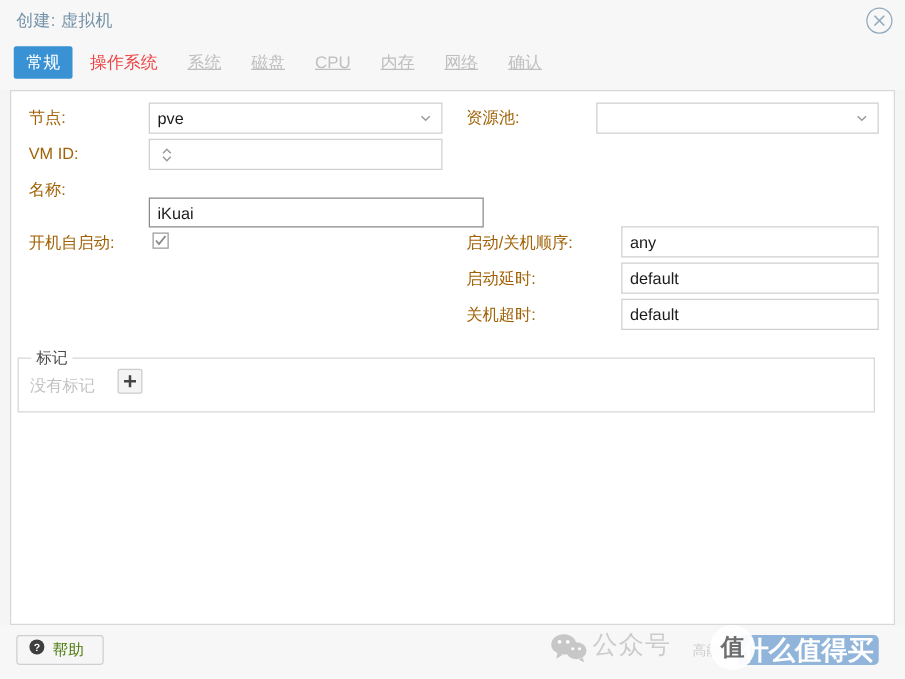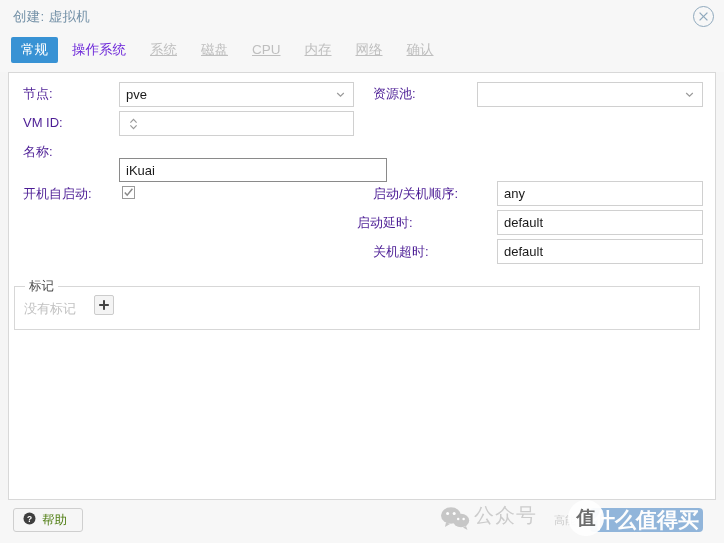--- a/index.html
+++ b/index.html
@@ -74,21 +74,21 @@
     white-space: nowrap;
     border-radius: 2px;
     cursor: pointer;
     line-height: 18px;
   }
   .tab.active {
     background: #3892d4;
     color: #ffffff;
   }
   .tab.enabled {
-    color: #6d28d9;
+    color: #ef4444;
   }
   .tab.disabled {
     color: #bfbfbf;
     cursor: default;
     text-decoration: underline;
   }
 
   
   .panel {
     position: absolute;
@@ -103,21 +103,21 @@
 
   
   .form-row {
     position: absolute;
     height: 22px;
     display: flex;
     align-items: center;
   }
   .flabel {
     font-size: 13px;
-    color: #4c1d95;
+    color: #a16207;
     white-space: nowrap;
     line-height: 22px;
   }
 
   .field {
     position: absolute;
     box-sizing: border-box;
     height: 25px;
     background: #ffffff;
     border: 1px solid #d0d0d0;
@@ -385,21 +385,21 @@
       </svg>
     </div>
 
     <div class="form-row" style="left:364px; top:110px;">
       <span class="flabel">启动/关机顺序:</span>
     </div>
     <div class="field" style="left:488px; top:108px; width:206px;">
       <span class="fval">any</span>
     </div>
 
-    <div class="form-row" style="left:348px; top:139px;">
+    <div class="form-row" style="left:364px; top:139px;">
       <span class="flabel">启动延时:</span>
     </div>
     <div class="field" style="left:488px; top:137px; width:206px;">
       <span class="fval">default</span>
     </div>
 
     <div class="form-row" style="left:364px; top:168px;">
       <span class="flabel">关机超时:</span>
     </div>
     <div class="field" style="left:488px; top:166px; width:206px;">

